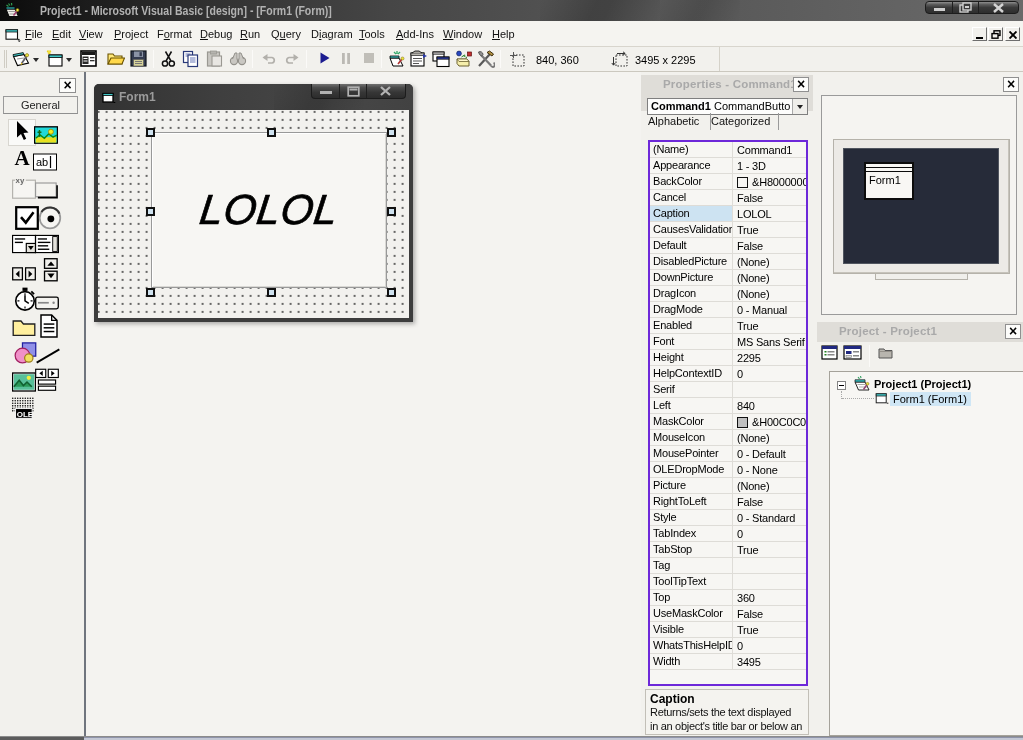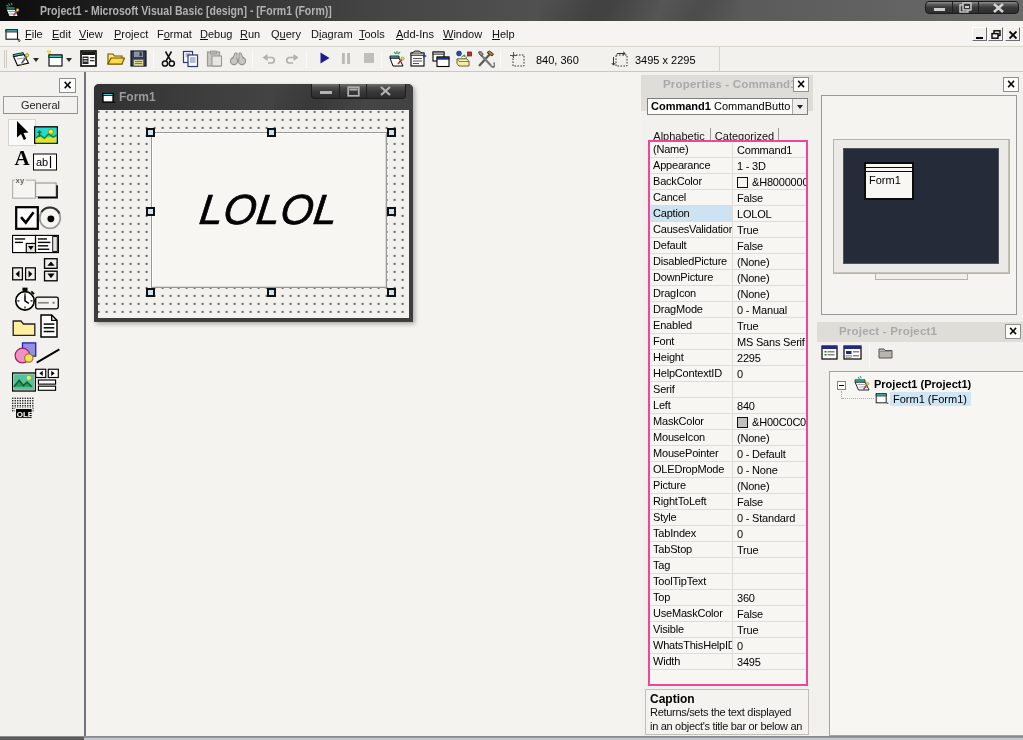--- a/index.html
+++ b/index.html
@@ -37,22 +37,22 @@
 #lolbtn{position:absolute;left:53px;top:22px;width:236px;height:156px;background:#f7f6f3;border:1px solid #999;box-shadow:inset 1px 1px 0 #fff, inset -1px -1px 0 #d9d8d4;display:flex;align-items:center;justify-content:center;}
 #loltext{font-style:italic;font-size:42px;letter-spacing:0.5px;color:#000;transform:skewX(-7deg);-webkit-text-stroke:0.7px #000;font-weight:normal;}
 .hdl{position:absolute;width:9px;height:9px;background:#cfe2ef;border:2px solid #111;}
 
 .ptit{position:absolute;height:36px;background:#dfddd8;color:#a9a9a9;font-size:11.5px;font-weight:bold;line-height:18px;padding-left:22px;overflow:hidden;white-space:nowrap;letter-spacing:0.2px;}
 .xbtn{position:absolute;width:16px;height:15px;background:#fcfcfa;border:1px solid #909090;color:#000;font-weight:bold;font-size:14px;text-align:center;line-height:12px;}
 #props{left:641px;top:75px;width:172px;height:661px;background:#f2f1ed;}
 #pcombo{position:absolute;left:6px;top:23px;width:161px;height:17px;background:#fdfdfc;border:1px solid #7f7f7f;line-height:15px;padding-left:3px;white-space:nowrap;overflow:hidden;}
 #pcombobtn{position:absolute;right:0;top:0;width:15px;height:15px;background:#efeeea;border-left:1px solid #a9a9a9;}
 #pcombobtn:after{content:"";position:absolute;left:4px;top:6px;border-left:3.5px solid transparent;border-right:3.5px solid transparent;border-top:4px solid #222;}
-.ptab{position:absolute;top:53px;height:17px;line-height:16px;text-align:center;color:#111;}
-#pgrid{position:absolute;left:7px;top:65px;width:160px;height:546px;border:2px solid #ec4899;background:#f7f6f3;overflow:hidden;}
+.ptab{position:absolute;top:38px;height:17px;line-height:16px;text-align:left;color:#111;}
+#pgrid{position:absolute;left:7px;top:65px;width:160px;height:546px;border:2px solid #6d28d9;background:#f7f6f3;overflow:hidden;}
 .prow{display:flex;height:16px;border-bottom:1px solid #dedcd7;}
 .plab{width:83px;border-right:1px solid #dedcd7;padding:1px 0 0 3px;white-space:nowrap;overflow:hidden;color:#000;letter-spacing:-0.2px;}
 .plab.hl{background:#cde3f2;}
 .pval{flex:1;padding:1px 0 0 4px;white-space:nowrap;overflow:hidden;color:#000;display:flex;align-items:center;letter-spacing:-0.2px;}
 .sw{display:inline-block;width:11px;height:11px;border:1.5px solid #111;margin-right:4px;flex:none;}
 #pdesc{position:absolute;left:4px;top:614px;width:164px;height:46px;border:1px solid #c2bfb7;background:#f4f3ef;padding:2px 0 0 4px;overflow:hidden;}
 #pdesc b{font-size:12px;}
 #pdesc .dl{color:#111;line-height:13.5px;letter-spacing:-0.3px;}
 
 #flayout{left:817px;top:75px;width:204px;height:240px;}

